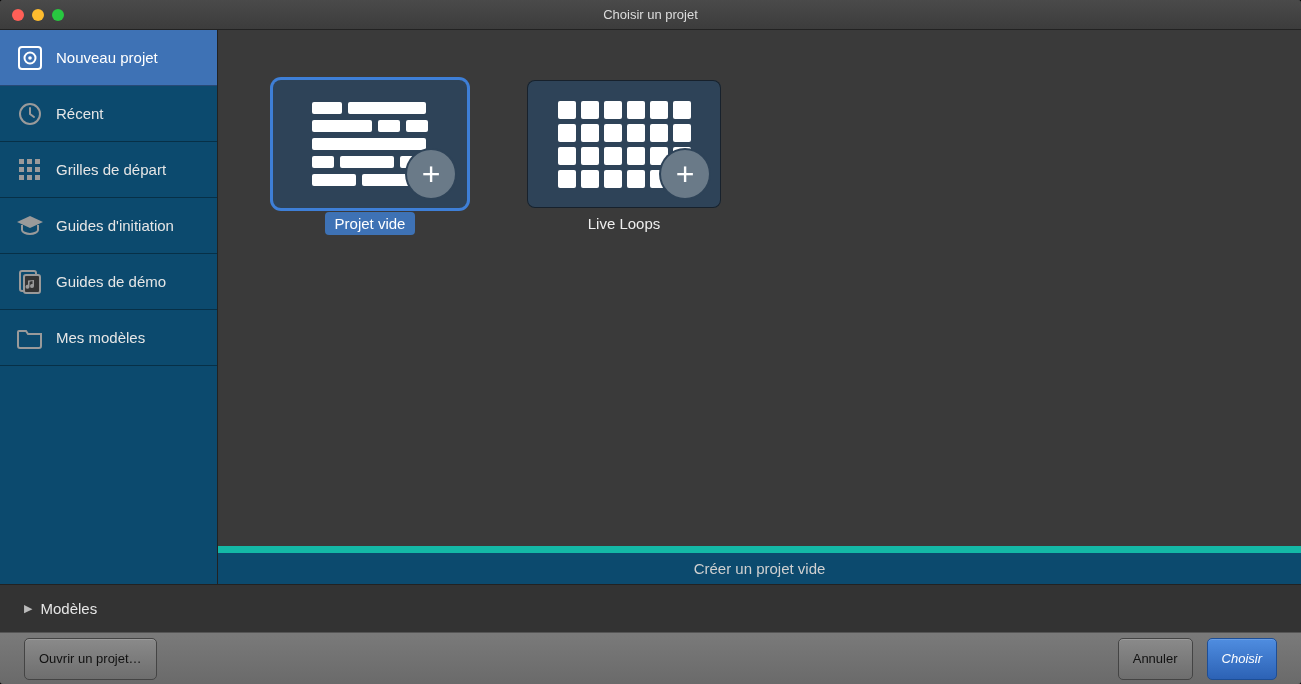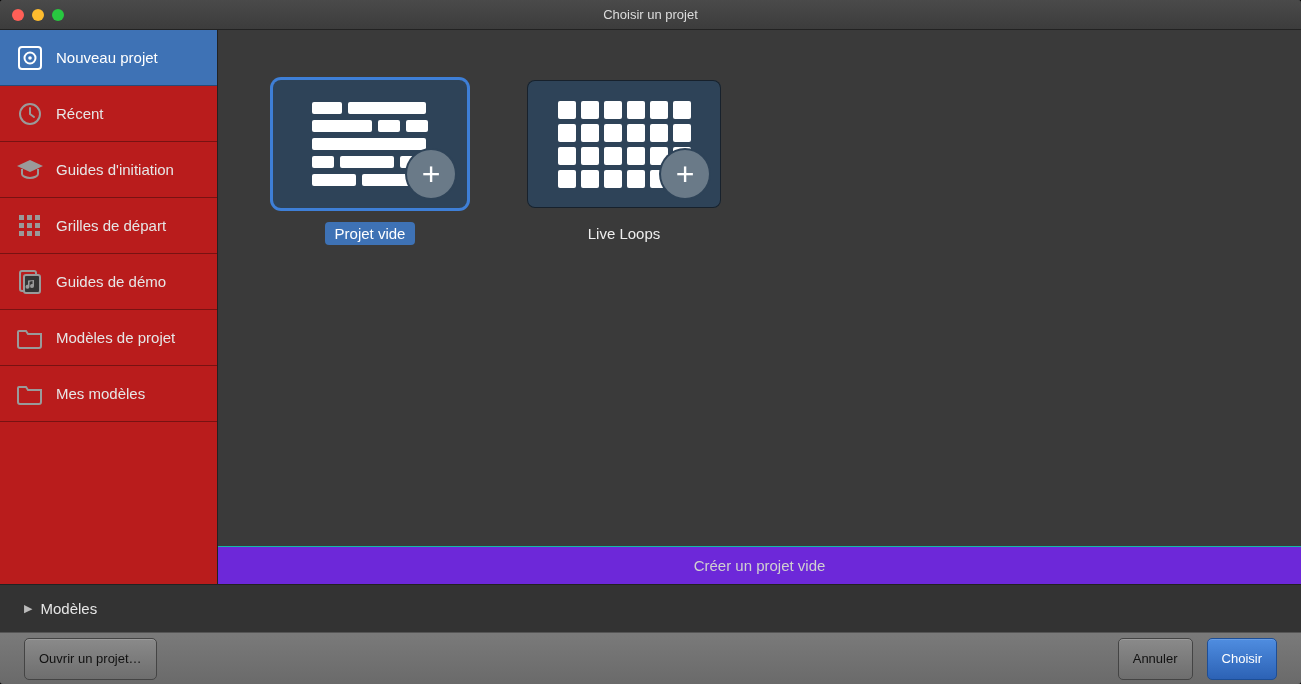--- a/index.html
+++ b/index.html
@@ -22,21 +22,21 @@
   .tl { width: 12px; height: 12px; border-radius: 50%; }
   .close { background: #ff5f57; }
   .min   { background: #febc2e; }
   .zoom  { background: #28c840; }
   .title { position: absolute; left: 0; right: 0; text-align: center; color: #ddd; font-size: 13px; }
   
   .body { flex: 1 1 auto; display: flex; min-height: 0; }
   
   .sidebar {
     width: 218px; flex: 0 0 218px;
-    background: #b91c1c;
+    background: #0c4a6e;
     border-right: 1px solid #222;
     display: flex; flex-direction: column;
   }
   .sidebar-item {
     display: flex; align-items: center; gap: 12px;
     height: 56px; padding: 0 16px;
     color: #e6e6e6; font-size: 15px;
     border-bottom: 1px solid rgba(0,0,0,.35);
     cursor: default;
   }
@@ -52,37 +52,37 @@
   .thumb {
     width: 194px; height: 128px;
     background: #2e4358;
     border-radius: 8px;
     display: flex; align-items: center; justify-content: center;
     box-shadow: inset 0 0 0 1px rgba(0,0,0,.5);
     position: relative;
   }
   .template.selected .thumb { box-shadow: 0 0 0 3px #3e7fd7; }
   .tlabel {
-    display: inline-block; margin-top: 14px;
+    display: inline-block; margin-top: 4px;
     color: #eee; font-size: 15px;
     padding: 3px 10px; border-radius: 4px;
   }
   .template.selected .tlabel { background: #3e72b5; color: #fff; }
   .plus-badge {
     position: absolute; right: 12px; bottom: 10px;
     width: 48px; height: 48px; border-radius: 50%;
     background: #6a7a88; color: #fff;
     display: flex; align-items: center; justify-content: center;
     font-size: 32px; font-weight: 300; line-height: 1;
     box-shadow: 0 0 0 2px #2e4358;
   }
   .descbar {
     flex: 0 0 38px; display: flex; align-items: center; justify-content: center;
     color: #d0d0d0; font-size: 15px;
-    background: #6d28d9; border-top: 1px solid #14b8a6;
+    background: #0c4a6e; border-top: 7px solid #14b8a6;
   }
   
   .details {
     height: 48px; flex: 0 0 48px;
     border-top: 1px solid #222;
     display: flex; align-items: center; padding: 0 24px;
     color: #e6e6e6; font-size: 15px;
     background: #333;
   }
   .details .tri { margin-right: 8px; font-size: 11px; color: #bbb; }
@@ -96,21 +96,21 @@
     height: 42px; padding: 0 14px;
     border-radius: 5px;
     border: 1px solid #444;
     background: linear-gradient(#8a8a8a,#6e6e6e);
     color: #111; font-size: 13px;
     display: flex; align-items: center; justify-content: center;
     box-shadow: 0 1px 0 rgba(255,255,255,.15) inset;
   }
   .btn.primary {
     background: linear-gradient(#4f8de0,#2c62b5);
-    border-color: #1d4e96; color: #fff;
+    border-color: #1d4e96; color: #fff; font-style: italic;
   }
   .footer .spacer { flex: 1; }
   .footer .btn + .btn { margin-left: 14px; }
   
   .tracks { display: flex; flex-direction: column; gap: 6px; }
   .row { display: flex; gap: 6px; }
   .bar { height: 12px; background: #fff; border-radius: 2px; }
   .grid5 { display: grid; grid-template-columns: repeat(6,18px); grid-auto-rows: 18px; gap: 5px; }
   .grid5 div { background: #fff; border-radius: 2px; }
 </style>
@@ -144,30 +144,20 @@
       </div>
 
       <div class="sidebar-item">
         <span class="ico">
           <svg width="26" height="26" viewBox="0 0 26 26">
               <circle cx="13" cy="13" r="10" fill="none" stroke="#9a9a9a" stroke-width="2"></circle>
               <path d="M13 7v6l4 3" stroke="#9a9a9a" stroke-width="2" fill="none" stroke-linecap="round"></path>
             </svg>
         </span>
         <span>Récent</span>
-      </div>
-
-      <div class="sidebar-item">
-        <span class="ico">
-          <svg width="28" height="26" viewBox="0 0 28 26">
-              <path d="M14 3 L27 9 L14 15 L1 9 Z" fill="#9a9a9a"></path>
-              <path d="M6 12v5c0 2 4 4 8 4s8-2 8-4v-5" fill="none" stroke="#9a9a9a" stroke-width="2"></path>
-            </svg>
-        </span>
-        <span>Guides d'initiation</span>
       </div>
 
       <div class="sidebar-item">
         <span class="ico">
           <svg width="26" height="26" viewBox="0 0 26 26">
             <g fill="#9a9a9a">
                 <rect x="2" y="2" width="5" height="5"></rect>
                 <rect x="10" y="2" width="5" height="5"></rect>
                 <rect x="18" y="2" width="5" height="5"></rect>
                 <rect x="2" y="10" width="5" height="5"></rect>
@@ -177,37 +167,39 @@
                 <rect x="10" y="18" width="5" height="5"></rect>
                 <rect x="18" y="18" width="5" height="5"></rect>
               </g>
           </svg>
         </span>
         <span>Grilles de départ</span>
       </div>
 
       <div class="sidebar-item">
         <span class="ico">
+          <svg width="28" height="26" viewBox="0 0 28 26">
+              <path d="M14 3 L27 9 L14 15 L1 9 Z" fill="#9a9a9a"></path>
+              <path d="M6 12v5c0 2 4 4 8 4s8-2 8-4v-5" fill="none" stroke="#9a9a9a" stroke-width="2"></path>
+            </svg>
+        </span>
+        <span>Guides d'initiation</span>
+      </div>
+
+      <div class="sidebar-item">
+        <span class="ico">
           <svg width="26" height="26" viewBox="0 0 26 26">
               <rect x="3" y="2" width="16" height="20" rx="2" fill="none" stroke="#9a9a9a" stroke-width="2"></rect>
               <rect x="7" y="6" width="16" height="18" rx="2" fill="#343434" stroke="#9a9a9a" stroke-width="2"></rect>
               <path d="M17 11v6a2 2 0 1 1-1.5-1.9V12l-3 .7v5a2 2 0 1 1-1.5-1.9V11.5z" fill="#9a9a9a"></path>
             </svg>
         </span>
         <span>Guides de démo</span>
       </div>
 
-      <div class="sidebar-item">
-        <span class="ico">
-          <svg width="26" height="22" viewBox="0 0 26 22">
-              <path d="M2 4h7l2 3h13v12a2 2 0 0 1-2 2H3a2 2 0 0 1-2-2V5a1 1 0 0 1 1-1z" fill="none" stroke="#9a9a9a" stroke-width="2"></path>
-            </svg>
-        </span>
-        <span>Modèles de projet</span>
-      </div>
 
       <div class="sidebar-item">
         <span class="ico">
           <svg width="26" height="22" viewBox="0 0 26 22">
               <path d="M2 4h7l2 3h13v12a2 2 0 0 1-2 2H3a2 2 0 0 1-2-2V5a1 1 0 0 1 1-1z" fill="none" stroke="#9a9a9a" stroke-width="2"></path>
             </svg>
         </span>
         <span>Mes modèles</span>
       </div>
 

